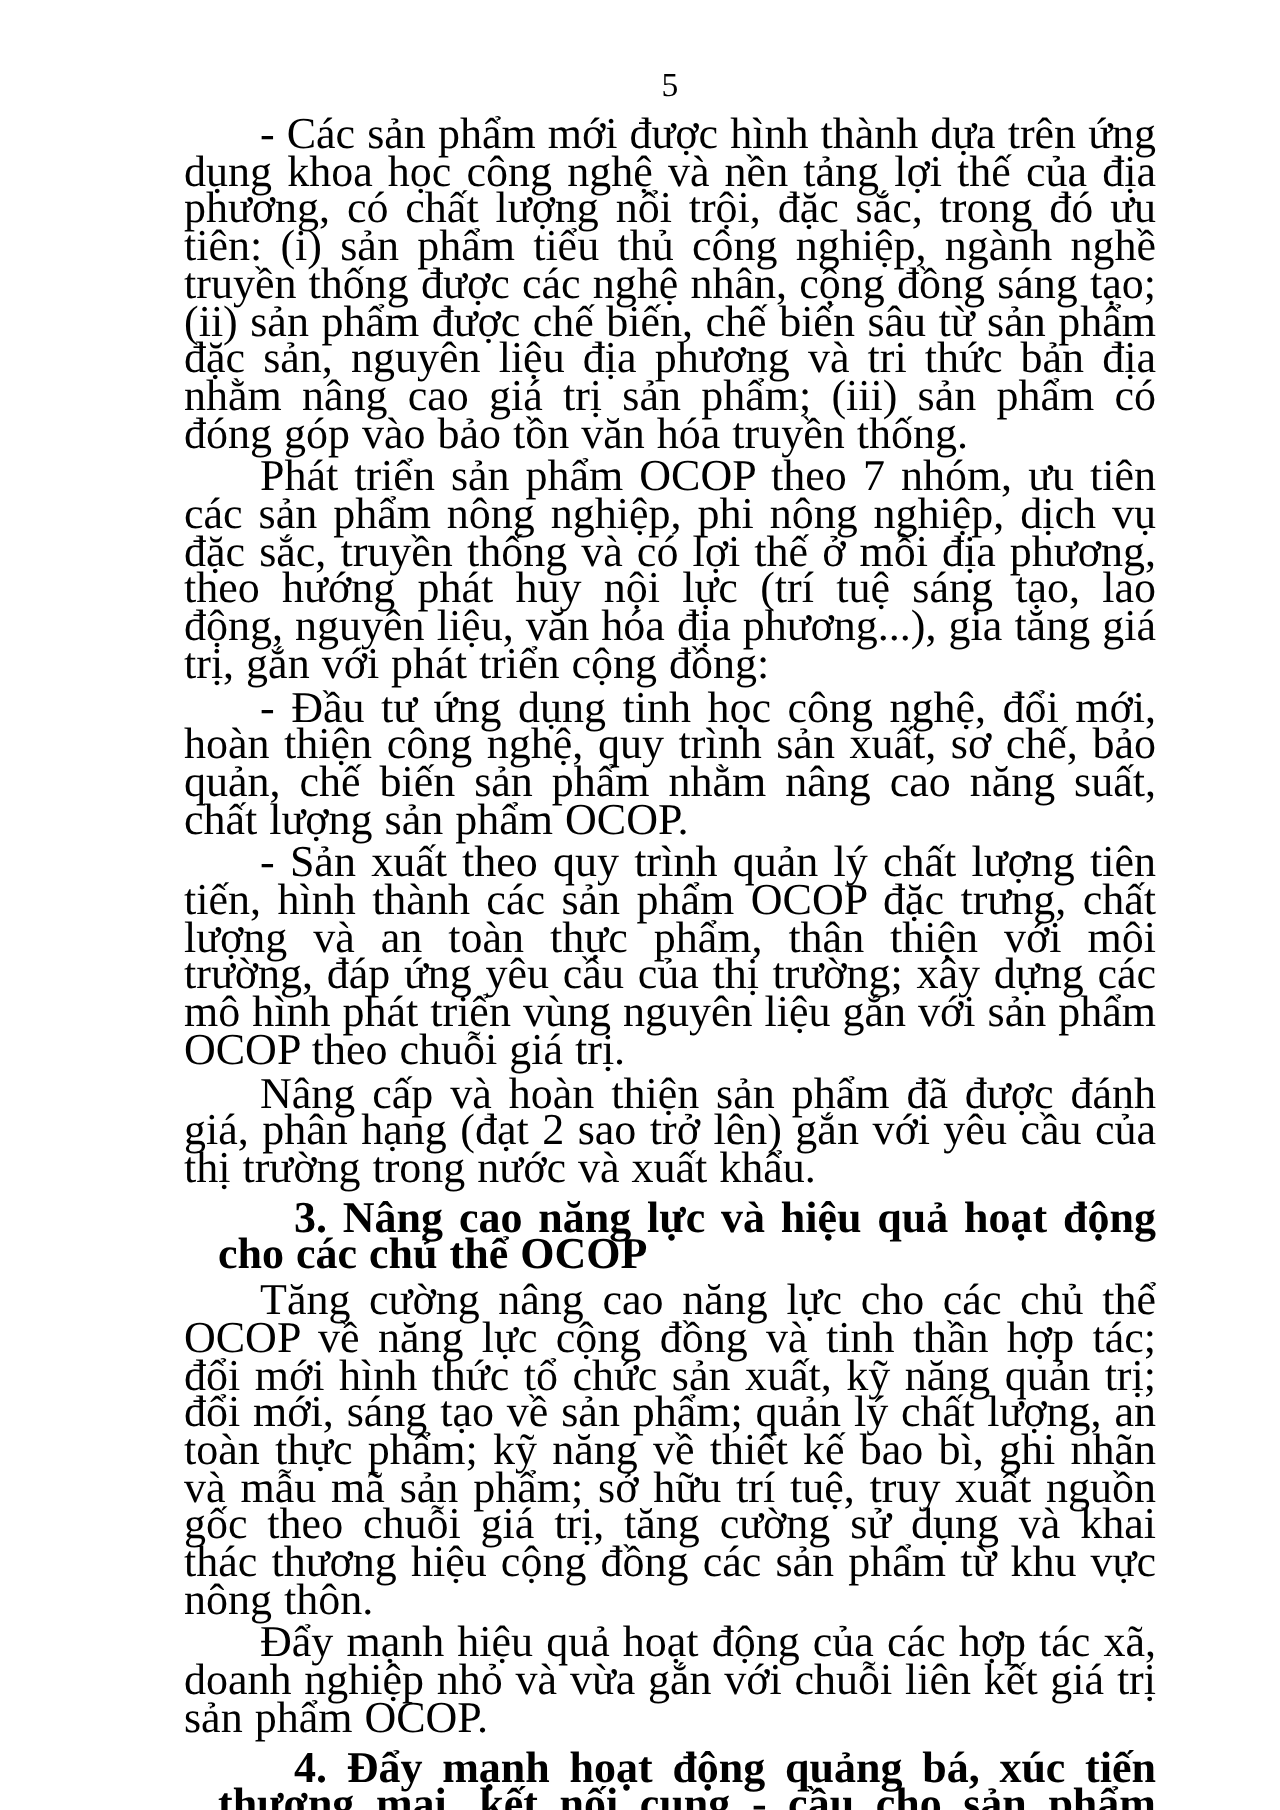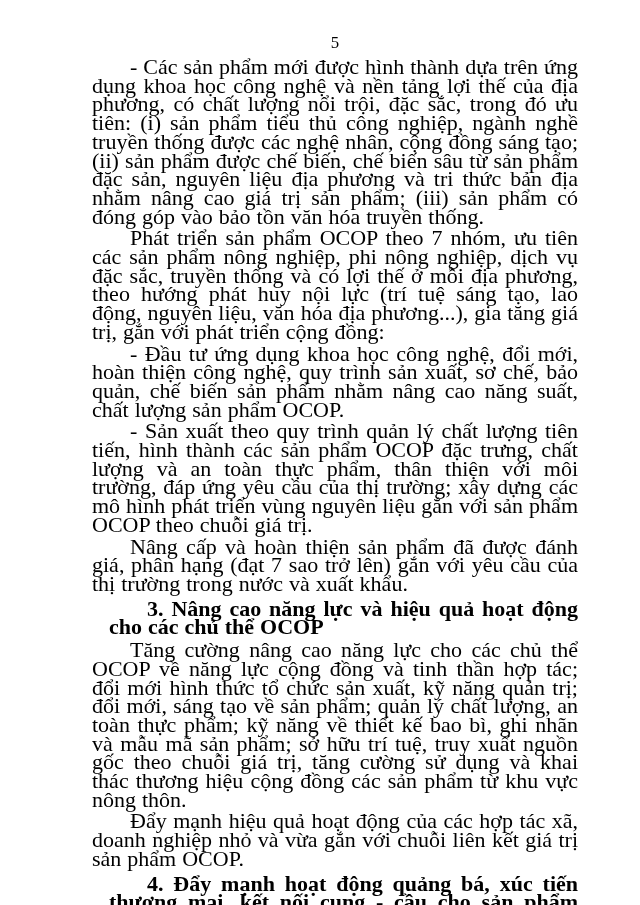--- a/index.html
+++ b/index.html
@@ -48,22 +48,22 @@
   }
 </style>
 </head>
 <body>
 
 <div class="doc-page">
   <div class="page-number">5</div>
   <div class="content" id="content">
       <p class="body">- Các sản phẩm mới được hình thành dựa trên ứng dụng khoa học công nghệ và nền tảng lợi thế của địa phương, có chất lượng nổi trội, đặc sắc, trong đó ưu tiên: (i) sản phẩm tiểu thủ công nghiệp, ngành nghề truyền thống được các nghệ nhân, cộng đồng sáng tạo; (ii) sản phẩm được chế biến, chế biến sâu từ sản phẩm đặc sản, nguyên liệu địa phương và tri thức bản địa nhằm nâng cao giá trị sản phẩm; (iii) sản phẩm có đóng góp vào bảo tồn văn hóa truyền thống.</p>
       <p class="body">Phát triển sản phẩm OCOP theo 7 nhóm, ưu tiên các sản phẩm nông nghiệp, phi nông nghiệp, dịch vụ đặc sắc, truyền thống và có lợi thế ở mỗi địa phương, theo hướng phát huy nội lực (trí tuệ sáng tạo, lao động, nguyên liệu, văn hóa địa phương...), gia tăng giá trị, gắn với phát triển cộng đồng:</p>
-      <p class="body">- Đầu tư ứng dụng khoa học công nghệ, đổi mới, hoàn thiện công nghệ, quy trình sản xuất, sơ chế, bảo quản, chế biến sản phẩm nhằm nâng cao năng suất, chất lượng sản phẩm OCOP.</p>
+      <p class="body">- Đầu tư ứng dụng tinh học công nghệ, đổi mới, hoàn thiện công nghệ, quy trình sản xuất, sơ chế, bảo quản, chế biến sản phẩm nhằm nâng cao năng suất, chất lượng sản phẩm OCOP.</p>
       <p class="body">- Sản xuất theo quy trình quản lý chất lượng tiên tiến, hình thành các sản phẩm OCOP đặc trưng, chất lượng và an toàn thực phẩm, thân thiện với môi trường, đáp ứng yêu cầu của thị trường; xây dựng các mô hình phát triển vùng nguyên liệu gắn với sản phẩm OCOP theo chuỗi giá trị.</p>
-      <p class="body">Nâng cấp và hoàn thiện sản phẩm đã được đánh giá, phân hạng (đạt 7 sao trở lên) gắn với yêu cầu của thị trường trong nước và xuất khẩu.</p>
+      <p class="body">Nâng cấp và hoàn thiện sản phẩm đã được đánh giá, phân hạng (đạt 2 sao trở lên) gắn với yêu cầu của thị trường trong nước và xuất khẩu.</p>
       <p class="heading">3. Nâng cao năng lực và hiệu quả hoạt động cho các chủ thể OCOP</p>
       <p class="body">Tăng cường nâng cao năng lực cho các chủ thể OCOP về năng lực cộng đồng và tinh thần hợp tác; đổi mới hình thức tổ chức sản xuất, kỹ năng quản trị; đổi mới, sáng tạo về sản phẩm; quản lý chất lượng, an toàn thực phẩm; kỹ năng về thiết kế bao bì, ghi nhãn và mẫu mã sản phẩm; sở hữu trí tuệ, truy xuất nguồn gốc theo chuỗi giá trị, tăng cường sử dụng và khai thác thương hiệu cộng đồng các sản phẩm từ khu vực nông thôn.</p>
       <p class="body">Đẩy mạnh hiệu quả hoạt động của các hợp tác xã, doanh nghiệp nhỏ và vừa gắn với chuỗi liên kết giá trị sản phẩm OCOP.</p>
       <p class="heading">4. Đẩy mạnh hoạt động quảng bá, xúc tiến thương mại, kết nối cung - cầu cho sản phẩm OCOP</p>
       <p class="body">Đẩy mạnh hoạt động xúc tiến thương mại, kết nối cung - cầu cho sản phẩm OCOP thông qua các hội chợ, triển lãm, sự kiện tôn vinh, quảng bá, giới thiệu sản phẩm OCOP đặc sắc thường niên gắn với văn hóa cấp quốc gia, cấp vùng, địa phương và quốc tế; thúc đẩy tiêu dùng sản phẩm OCOP gắn với thị trường du lịch trọng điểm. Trong đó, ưu tiên giới thiệu, quảng bá, kết nối - cung cầu các sản</p>
     </div>
 </div>
 
 </body></html>

